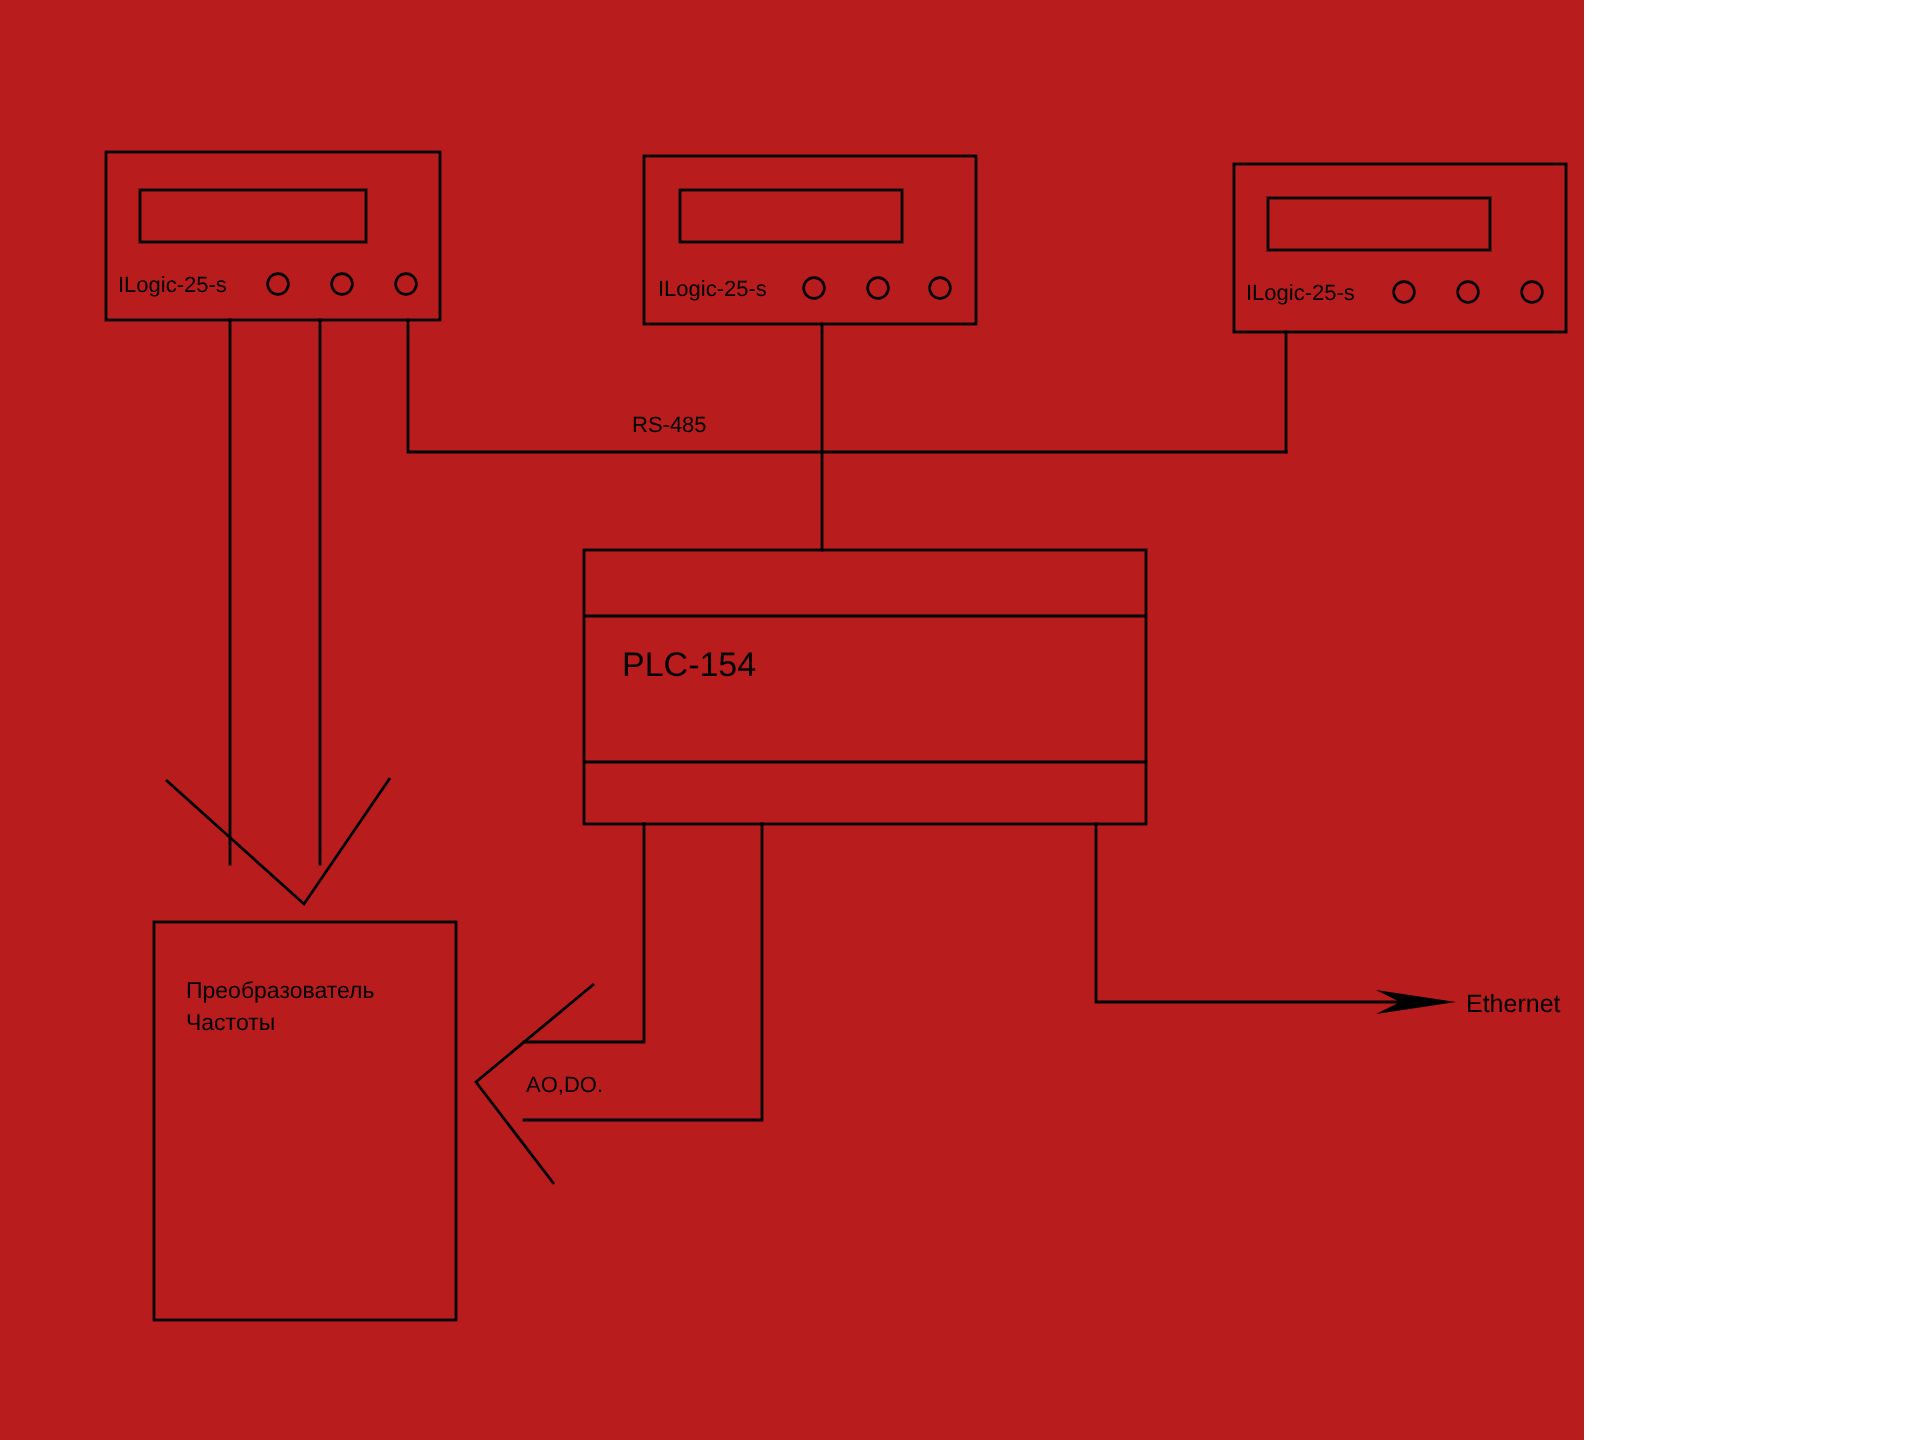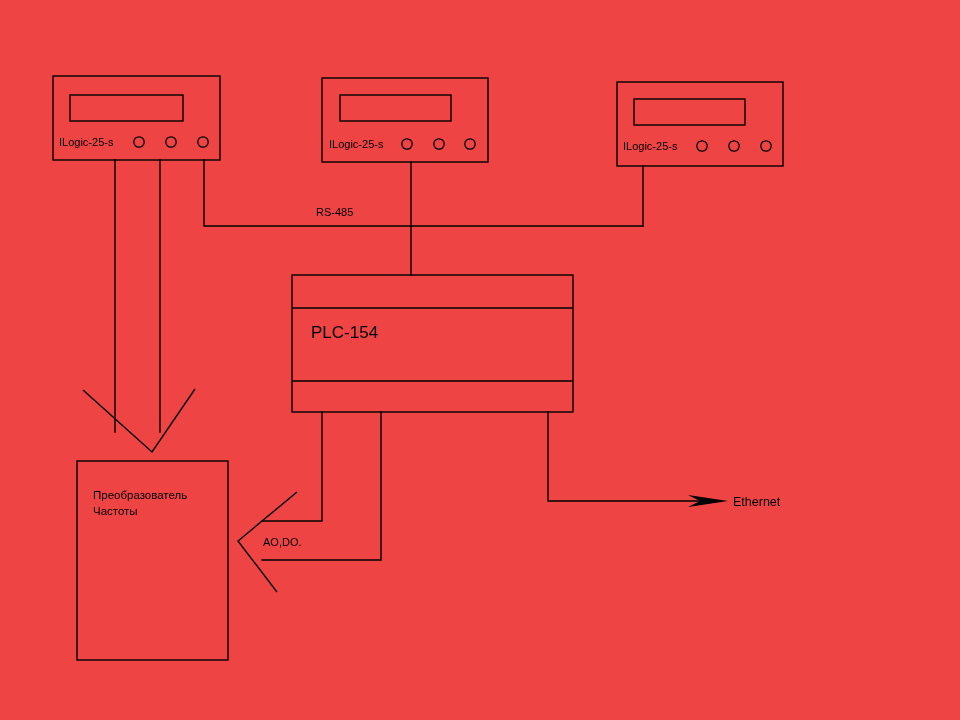--- a/index.html
+++ b/index.html
@@ -2,23 +2,23 @@
 <html><head>
 <meta charset="utf-8">
 <style>
   html, body {
     margin: 0;
     padding: 0;
     background: #ffffff;
   }
   #canvas {
     position: relative;
-    width: 960px;
+    width: 792px;
     height: 720px;
-    background: #ef4444;
+    background: #b91c1c;
     font-family: "Liberation Sans", sans-serif;
     overflow: hidden;
   }
   #diagram-svg {
     position: absolute;
     left: 0;
     top: 0;
     width: 960px;
     height: 720px;
   }

